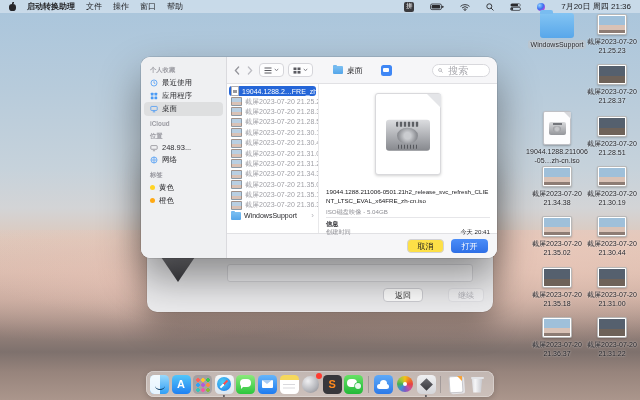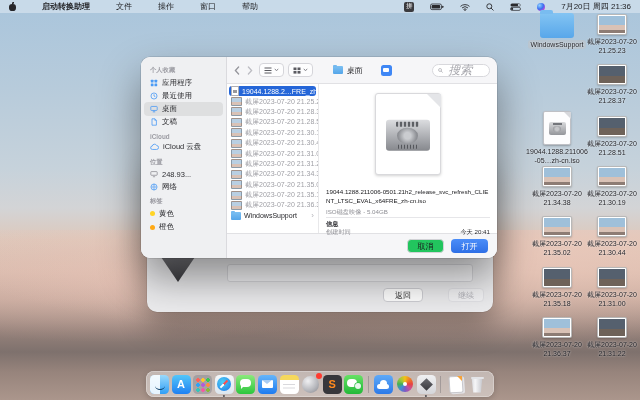--- a/index.html
+++ b/index.html
@@ -5,21 +5,21 @@
   html,body{margin:0;padding:0;}
   .screen{position:relative;width:640px;height:400px;overflow:hidden;
     font-family:"Liberation Sans","DejaVu Sans",sans-serif;
     background:linear-gradient(180deg,#a9c5dc 0%,#b7cbdb 22%,#c6d2db 42%,#d3d4d6 52%,#ddc8bb 60%,#d8bcae 68%,#c2a69a 75%,#95817a 83%,#7e716d 88%,#97847c 93%,#ab968c 100%);}
   .hills{position:absolute;left:0;right:0;bottom:0;height:170px;pointer-events:none;
     background:radial-gradient(130% 90% at 72% 12%,rgba(236,200,186,.85),rgba(236,200,186,0) 62%),
     radial-gradient(80% 60% at 18% 30%,rgba(226,190,178,.6),rgba(226,190,178,0) 60%);}
   
   .menubar{position:absolute;top:0;left:0;width:640px;height:13px;display:flex;align-items:center;
     padding:0 9px;box-sizing:border-box;background:rgba(206,221,235,.85);font-size:8px;color:#1d1d20;}
-  .mb-left{display:flex;align-items:center;gap:26px;}
+  .mb-left{display:flex;align-items:center;gap:11px;}
   .apple{width:7px;height:8px;position:relative;}
   .apple::before{content:"";position:absolute;left:0;top:1.5px;width:6.5px;height:6.5px;background:#26262a;border-radius:48%;}
   .apple::after{content:"";position:absolute;left:2.6px;top:-0.5px;width:2.4px;height:2.4px;border-radius:50% 0;background:#26262a;}
   .mb-app{font-weight:bold;}
   .mb-right{margin-left:auto;display:flex;align-items:center;gap:16px;}
   .imebox{width:10px;height:10px;border-radius:2px;background:#3a3a3e;color:#fff;font-size:6.5px;
     display:flex;align-items:center;justify-content:center;}
   .siri{width:8px;height:8px;border-radius:50%;
     background:radial-gradient(circle at 32% 30%,#8fd2ff,#3b6ff0 48%,#c84bd8 78%,#ef5aa0);}
   .mb-date{font-size:8px;white-space:nowrap;}
@@ -71,22 +71,22 @@
   .tbtn{height:14px;border-radius:4px;background:#fdfdfe;border:0.5px solid #d5d5da;display:flex;
     align-items:center;justify-content:center;gap:2px;padding:0 4px;box-sizing:border-box;}
   .loc{display:flex;align-items:center;gap:4px;margin-left:16px;font-size:7.8px;color:#1e1e22;}
   .minifolder{width:10px;height:7.5px;border-radius:1px;background:linear-gradient(180deg,#7cc0f2,#54a5e9);position:relative;}
   .minifolder::before{content:"";position:absolute;left:0;top:-1.6px;width:4px;height:2px;border-radius:1px 1px 0 0;background:#74b9ef;}
   .bluebadge{width:11px;height:11px;border-radius:2.5px;background:#3f87f5;margin-left:14px;
     display:flex;align-items:center;justify-content:center;}
   .bluebadge i{display:block;width:6px;height:4.5px;background:#fff;border-radius:1px;}
   .search{margin-left:auto;width:58px;height:13px;border-radius:7px;background:#fff;border:0.5px solid #d8d8dc;
     display:flex;align-items:center;gap:3px;padding:0 5px;box-sizing:border-box;}
-  .search input{border:none;outline:none;width:100%;font-size:12px;background:transparent;
-    font-family:"Liberation Sans",sans-serif;color:#333;font-style:italic;}
+  .search input{border:none;outline:none;width:100%;font-size:10px;background:transparent;
+    font-family:"Liberation Sans",sans-serif;color:#333;}
   .search input::placeholder{color:#a8a8ae;}
   .content{flex:1;display:flex;background:#fff;border-top:0.5px solid #e1e1e4;}
   .flist{width:92px;border-right:0.5px solid #e8e8ea;padding-top:2px;box-sizing:border-box;}
   .frow{height:10.4px;display:flex;align-items:center;gap:3px;font-size:7px;color:#a0a0a6;
     padding:0 4px;white-space:nowrap;overflow:hidden;}
   .frow.sel{background:#2566d8;color:#fff;border-radius:3px;margin:0 2px;padding:0 2px;}
   .frow.dark{color:#1f1f23;}
   .miniiso{width:6px;height:8px;background:#fff;border:0.5px solid #aeaeb4;position:relative;flex:0 0 auto;}
   .miniiso i{position:absolute;left:1px;top:2.5px;width:3.5px;height:3px;background:#96979c;display:block;}
   .minithumb{width:9px;height:7px;border-radius:1px;border:0.5px solid rgba(0,0,0,.25);flex:0 0 auto;
@@ -108,21 +108,21 @@
   .pvname{position:absolute;left:7px;right:6px;top:103px;color:#1a1a1d;word-break:break-all;line-height:1.5;}
   .pvkind{position:absolute;left:7px;top:124px;color:#8e8e94;}
   .pvdiv{position:absolute;left:7px;right:7px;top:133px;border-top:0.5px solid #e6e6e9;}
   .pvinfo{position:absolute;left:7px;top:136px;font-weight:bold;color:#2a2a2e;}
   .pvrow{position:absolute;left:7px;right:7px;top:144px;display:flex;justify-content:space-between;}
   .pvrow .k{color:#8e8e94;}.pvrow .v{color:#2a2a2e;}
   .botbar{height:24px;display:flex;align-items:center;justify-content:flex-end;gap:7px;padding:0 9px;
     background:#f6f6f8;border-top:0.5px solid #e1e1e4;}
   .btn{height:14px;min-width:37px;border-radius:4px;font-size:8px;display:flex;align-items:center;
     justify-content:center;box-sizing:border-box;padding:0 6px;}
-  .btn.cancel{background:#22c55e;border:0.5px solid #d2d2d6;color:#1c1c1e;}
+  .btn.cancel{background:#fde047;border:0.5px solid #d2d2d6;color:#1c1c1e;}
   .btn.open{background:linear-gradient(180deg,#4b8df8,#2e6fe6);color:#fff;}
   
   .dock{position:absolute;left:146px;top:371px;width:348px;height:26px;border-radius:8px;
     background:rgba(255,255,255,.42);box-shadow:inset 0 0 0 0.5px rgba(255,255,255,.55),0 2px 6px rgba(0,0,0,.18);
     display:flex;align-items:center;padding:0 4px;box-sizing:border-box;gap:2.6px;}
   .dk{width:19px;height:19px;border-radius:4.5px;position:relative;flex:0 0 auto;}
   .rdot{position:absolute;left:50%;bottom:-3.2px;width:2.2px;height:2.2px;border-radius:50%;background:#4a4a50;transform:translateX(-50%);}
   .dksep{width:1px;height:17px;background:rgba(70,70,80,.28);margin:0 2px;flex:0 0 auto;}
   .dk.finder{background:linear-gradient(180deg,#9ad9fb,#2f9ef5);overflow:hidden;}
   .dk.finder::before{content:"";position:absolute;left:0;top:0;bottom:0;width:50%;background:rgba(255,255,255,.88);}
@@ -319,55 +319,42 @@
   <div class="bcfield"></div>
   <div class="bcbtn bcback">返回</div>
   <div class="bcbtn bccont">继续</div>
 
   <div class="sheet">
 
     <div class="sbar">
       <div class="shead">个人收藏</div>
       <div class="sitem">
         <svg width="8" height="8" viewBox="0 0 10 10">
+            <circle cx="5" cy="5" r="3.8" fill="none" stroke="#4b9bf5" stroke-width="1"></circle>
+            <path d="M5 2.8V5l1.7 1" fill="none" stroke="#4b9bf5" stroke-width="1"></path>
+          </svg>
+        <span>最近使用</span>
+      </div>
+      <div class="sitem">
+        <svg width="8" height="8" viewBox="0 0 10 10">
             <rect x="1" y="1" width="3.4" height="3.4" rx="0.7" fill="#4b9bf5"></rect>
             <rect x="5.6" y="1" width="3.4" height="3.4" rx="0.7" fill="#4b9bf5"></rect>
             <rect x="1" y="5.6" width="3.4" height="3.4" rx="0.7" fill="#4b9bf5"></rect>
             <rect x="5.6" y="5.6" width="3.4" height="3.4" rx="0.7" fill="#4b9bf5"></rect>
           </svg>
         <span>应用程序</span>
       </div>
-      <div class="sitem">
-        <svg width="8" height="8" viewBox="0 0 10 10">
-            <circle cx="5" cy="5" r="3.8" fill="none" stroke="#4b9bf5" stroke-width="1"></circle>
-            <path d="M5 2.8V5l1.7 1" fill="none" stroke="#4b9bf5" stroke-width="1"></path>
-          </svg>
-        <span>最近使用</span>
-      </div>
       <div class="sitem sel">
         <svg width="8" height="8" viewBox="0 0 10 10">
             <rect x="1" y="1.8" width="8" height="5" rx="0.8" fill="none" stroke="#4b9bf5" stroke-width="1"></rect>
             <path d="M5 6.8v1.6M3.4 8.6h3.2" fill="none" stroke="#4b9bf5" stroke-width="1"></path>
           </svg>
         <span>桌面</span>
       </div>
-      <div class="sitem">
-        <svg width="8" height="8" viewBox="0 0 10 10">
-            <path d="M2.5 1h3.6L8 2.9V9H2.5z" fill="none" stroke="#4b9bf5" stroke-width="1"></path>
-            <path d="M6 1v2h2" fill="none" stroke="#4b9bf5" stroke-width="0.8"></path>
-          </svg>
-        <span>文稿</span>
-      </div>
       <div class="shead">iCloud</div>
-      <div class="sitem">
-        <svg width="9" height="8" viewBox="0 0 11 9">
-            <path d="M3 7.5a2.1 2.1 0 0 1-.2-4.2 2.8 2.8 0 0 1 5.3-.6A1.9 1.9 0 0 1 8 7.5z" fill="none" stroke="#4b9bf5" stroke-width="1"></path>
-          </svg>
-        <span>iCloud 云盘</span>
-      </div>
       <div class="shead">位置</div>
       <div class="sitem">
         <svg width="8" height="8" viewBox="0 0 10 10">
             <rect x="1" y="2" width="8" height="4.6" rx="0.8" fill="none" stroke="#8e8e94" stroke-width="1"></rect>
             <path d="M3.6 8.4h2.8" stroke="#8e8e94" stroke-width="1"></path>
           </svg>
         <span>248.93...</span>
       </div>
       <div class="sitem">
         <svg width="8" height="8" viewBox="0 0 10 10">

